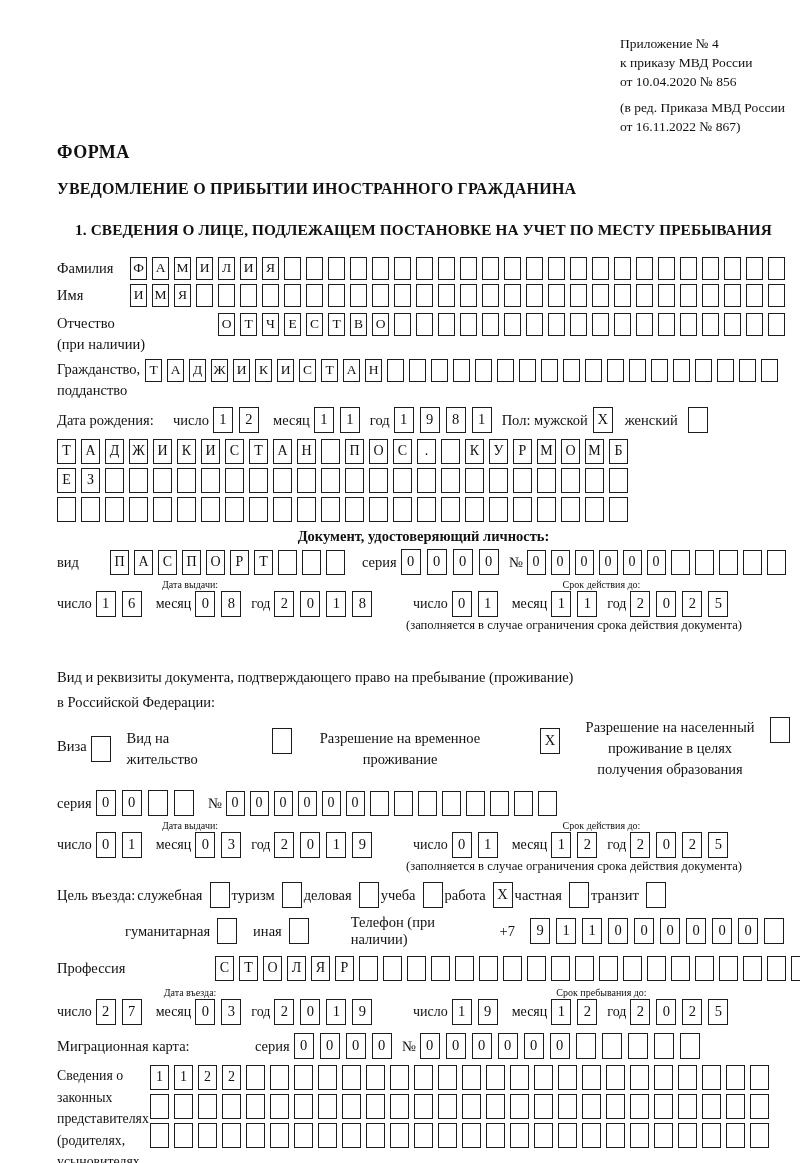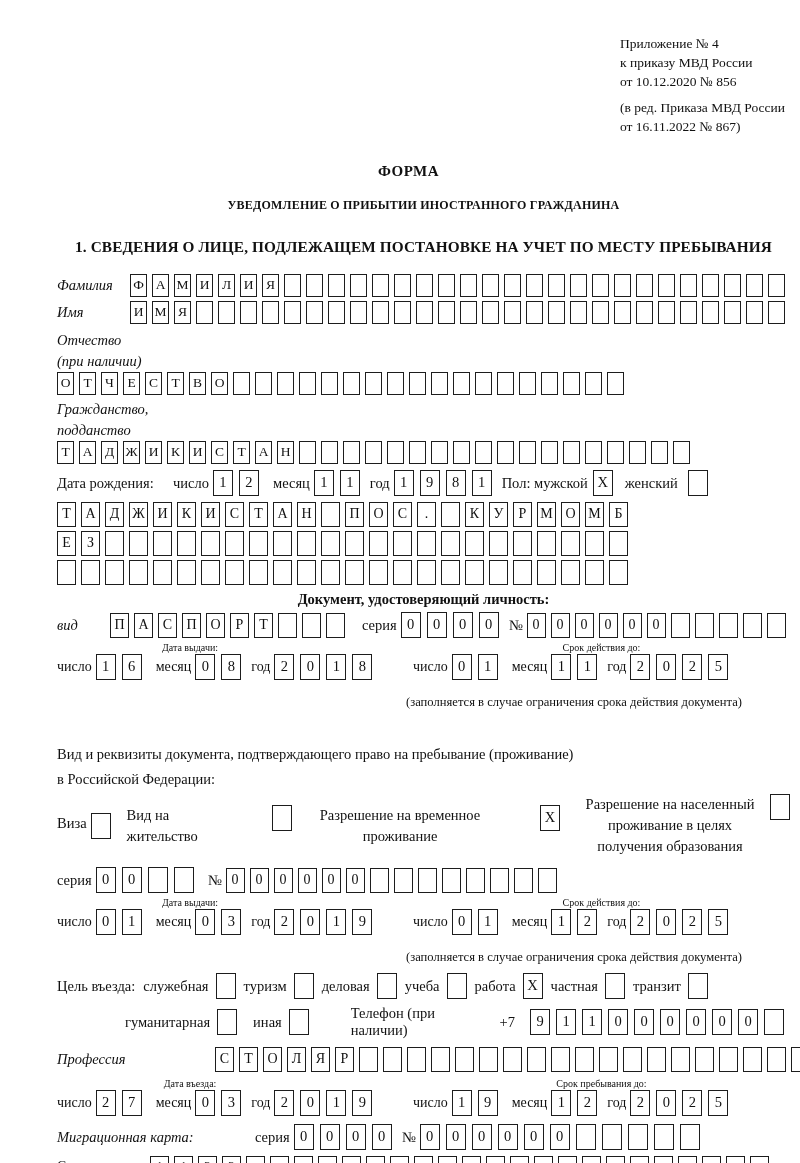--- a/index.html
+++ b/index.html
@@ -2,89 +2,89 @@
 <html><head>
 <meta charset="utf-8">
 <style>
   html,body{margin:0;padding:0;background:#ffffff;width:800px;height:1163px;overflow:hidden;}
   body{font-family:"Liberation Serif",serif;color:#111;}
   .page{box-sizing:border-box;width:800px;height:1163px;background:#fff;padding:34px 10px 0 57px;}
 
   
   .hdr{margin-left:563px;font-size:13.5px;line-height:19px;}
   .hdr .amend{margin-top:7px;}
-  .forma{margin-top:27px;text-align:center;padding-right:30px;font-weight:bold;font-size:15px;letter-spacing:0.5px;}
-
-  .title{margin-top:14px;text-align:center;font-weight:bold;font-size:12px;line-height:23px;letter-spacing:0.2px;}
+  .forma{margin-top:6px;text-align:left;padding-right:30px;font-weight:bold;font-size:18px;letter-spacing:0.5px;}
+
+  .title{margin-top:14px;font-weight:bold;font-size:16px;line-height:23px;letter-spacing:0.2px;}
   .t-underline{display:inline-block;width:62px;height:2px;background:#3a3a3a;margin-left:10px;}
   .sec1{margin-top:21px;font-weight:bold;font-size:15.3px;text-align:center;white-space:nowrap;letter-spacing:0.1px;}
 
   
   .boxes{display:inline-flex;align-items:center;}
   .cbox{display:inline-block;box-sizing:border-box;background:#fff;border:1.7px solid #1d1d1d;
         text-align:center;font-family:"Liberation Serif",serif;color:#111;}
   .sm  .cbox{width:17px;height:23px;margin-right:5px;font-size:13.5px;line-height:20px;}
   .wide.boxes .cbox,.wide .cbox{width:19px;height:25px;margin-right:5px;font-size:14px;line-height:22px;}
   .num .cbox{width:20px;height:26px;margin-right:6px;font-size:14.5px;line-height:23px;}
   .chk .cbox{width:20px;height:26px;margin-right:0;font-size:14.5px;line-height:23px;}
 
   .frow{display:flex;align-items:center;font-size:14.5px;}
-  .frow-top{display:flex;align-items:flex-start;font-size:14.5px;flex-direction:column;}
-  .flabel{flex:none;font-style:italic;}
+  .frow-top{display:flex;align-items:flex-start;font-size:14.5px;}
+  .flabel{flex:none;}
   .lbl2{line-height:21px;}
 
   .mt2{margin-top:2px;}.mt4{margin-top:4px;}.mt6{margin-top:6px;}.mt8{margin-top:8px;}
   .mt10{margin-top:10px;}.mt18{margin-top:18px;}
 
   .w73{width:73px;}
   .w161{width:161px;}
   .w88{width:88px;}
 
   
   .dates{display:flex;}
   .dcol-l{width:356px;flex:none;}
   .dcol-r{flex:1;}
   .dcap{text-align:center;font-size:10px;margin-bottom:1px;}
   .dcap-l{padding-right:90px;}
   .dline{display:flex;align-items:center;font-size:14px;}
   .dlbl{margin-right:4px;}
   .gap8{margin-left:8px;}
   .gap4{margin-left:4px;}
-  .note{text-align:right;font-size:12.6px;margin-top:15px;padding-right:48px;}
+  .note{text-align:right;font-size:12.6px;margin-top:1px;padding-right:48px;}
 
   .doc-head{text-align:center;font-weight:bold;font-size:14.5px;}
   .intro{font-size:14.5px;line-height:25px;margin-top:32px;}
 
   .opts{display:flex;align-items:center;font-size:14.5px;}
   .opt{display:flex;align-items:flex-start;}
   .opt-label{line-height:21px;}
   .opt-c{text-align:center;}
   .ow172{width:176px;}
   .ow180{width:184px;}
 
   .purpose{display:flex;align-items:center;font-size:14.5px;}
-  .pname{margin-left:8px;}
+  .pname{margin-left:2px;}
   .purpose .boxes{margin-left:7px;}
   .p2{padding-left:68px;}
   .phone-lbl{margin-left:42px;}
   .phone-pre{margin-left:28px;margin-right:8px;}
 
   .reps{display:flex;align-items:flex-start;}
   .reps-label{width:93px;flex:none;font-size:13.8px;line-height:21.5px;}
   .reps-rows .brow{margin-bottom:4px;}
 </style>
 </head>
 <body>
 
 <div class="page">
 
   <div class="hdr">
     <div>Приложение № 4</div>
     <div>к приказу МВД России</div>
-    <div>от 10.12.2020 № 856</div>
+    <div>от 10.04.2020 № 856</div>
     <div class="amend">(в ред. Приказа МВД России</div>
     <div>от 16.11.2022 № 867)</div>
   </div>
   <div class="forma">ФОРМА</div>
 
   <div class="title">
     <div>УВЕДОМЛЕНИЕ О ПРИБЫТИИ ИНОСТРАННОГО ГРАЖДАНИНА</div>
   </div>
 
   <div class="sec1">1. СВЕДЕНИЯ О ЛИЦЕ, ПОДЛЕЖАЩЕМ ПОСТАНОВКЕ НА УЧЕТ ПО МЕСТУ ПРЕБЫВАНИЯ</div>

